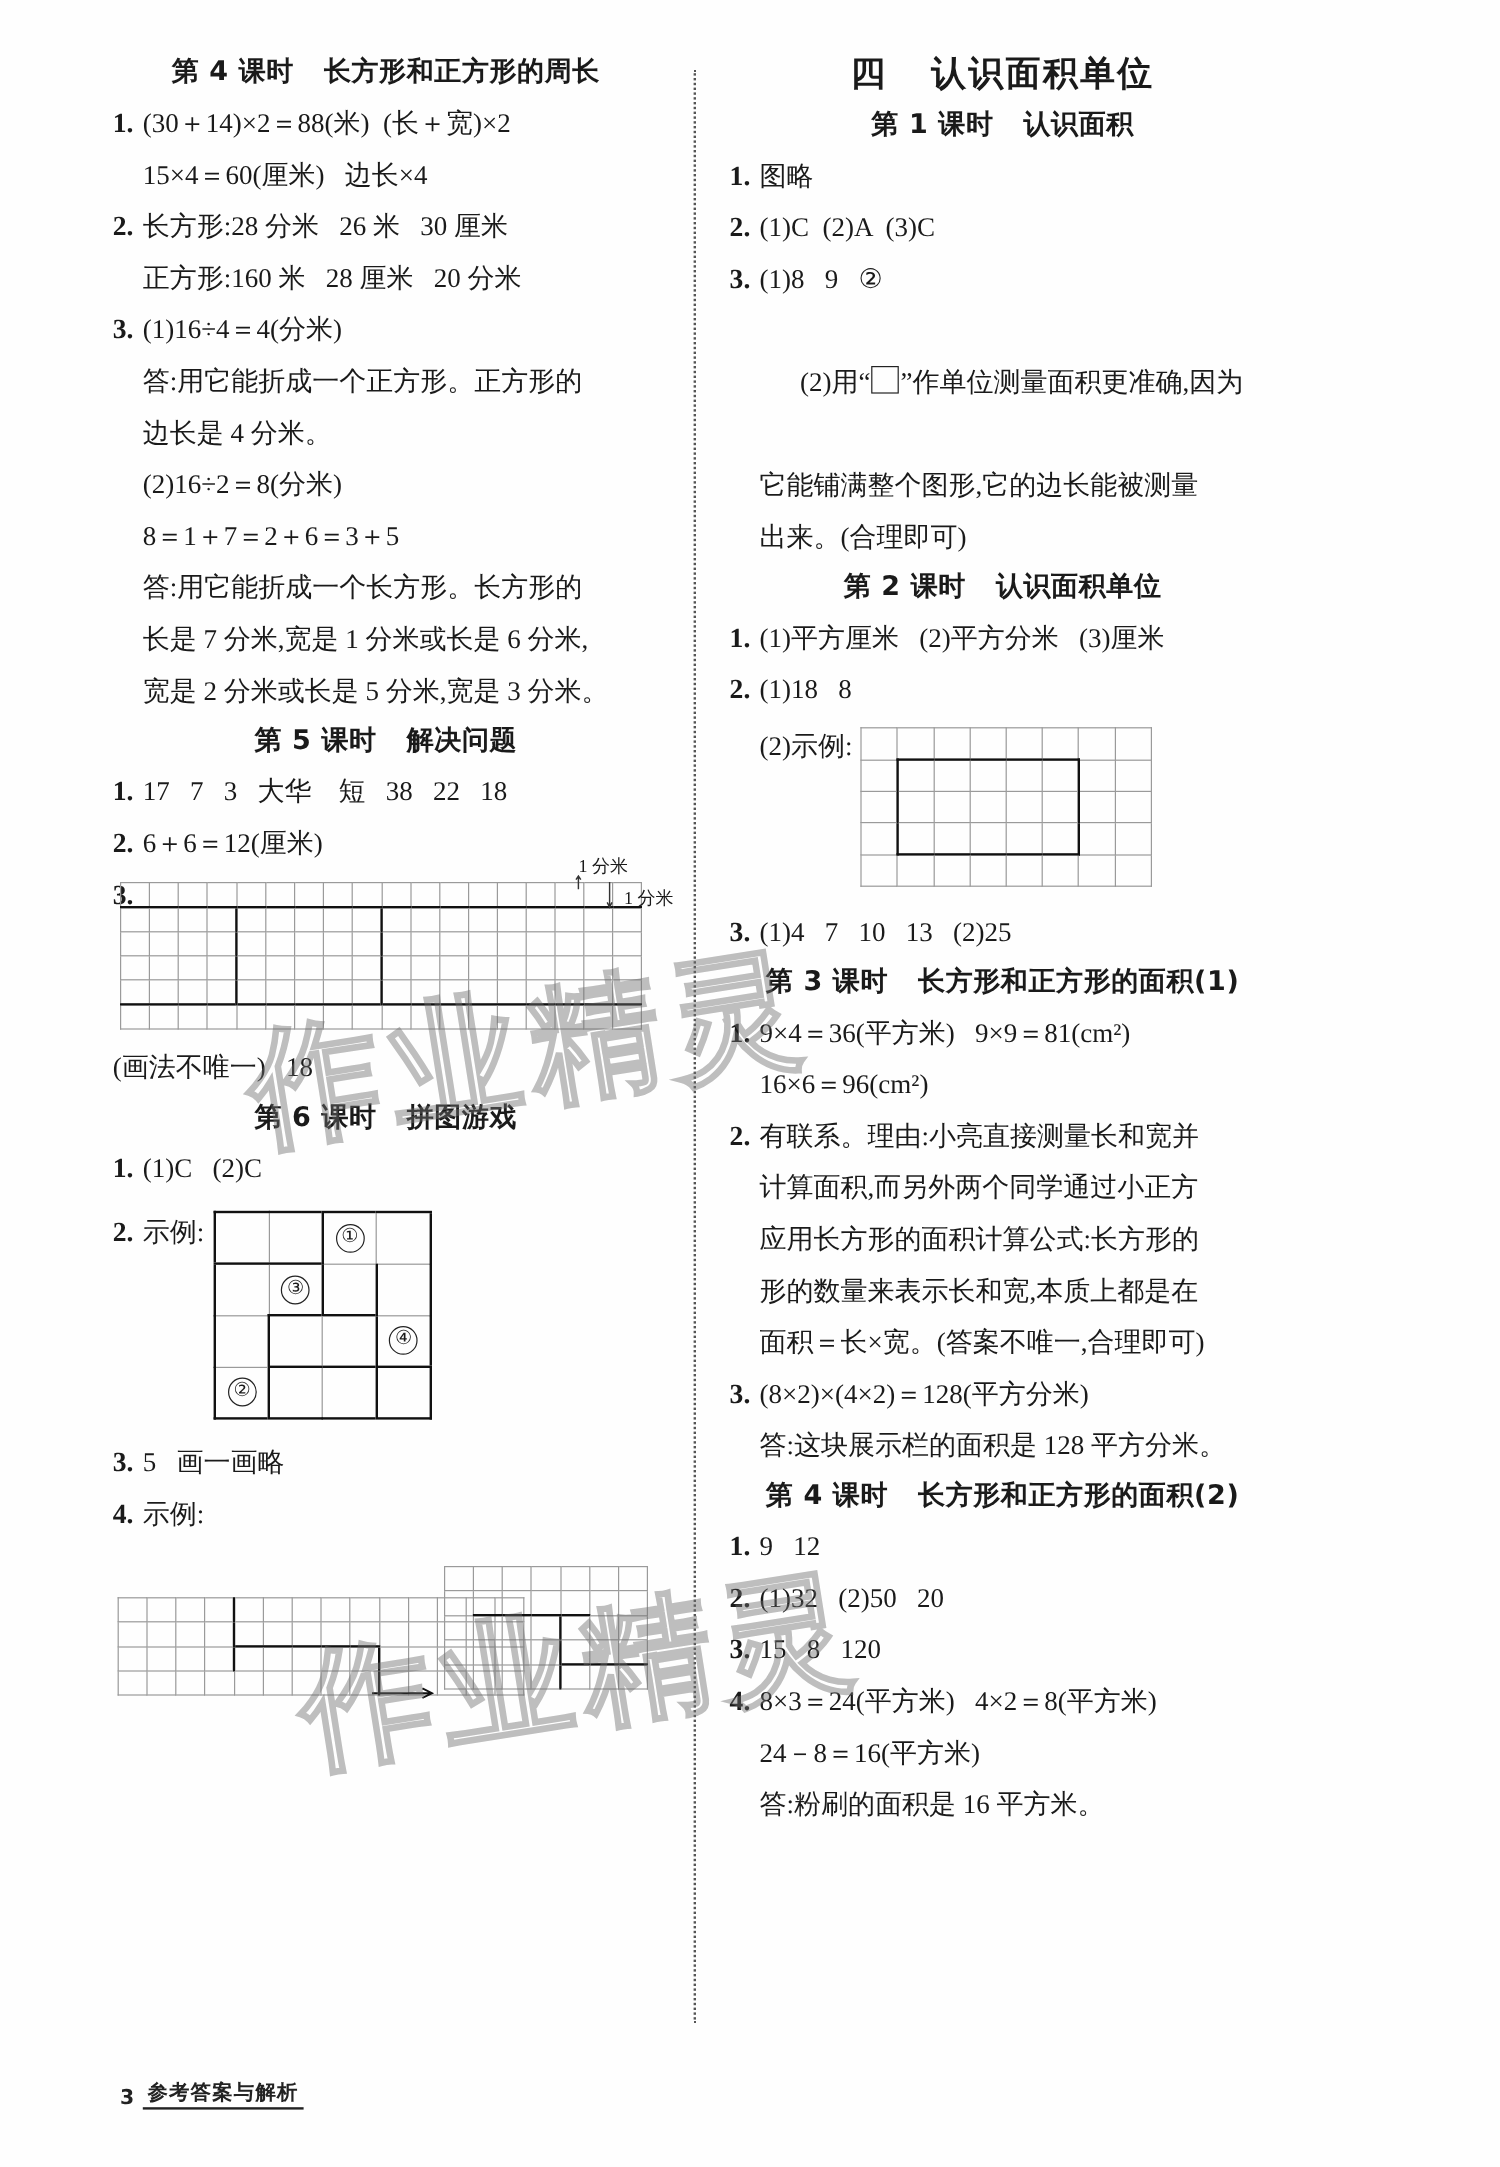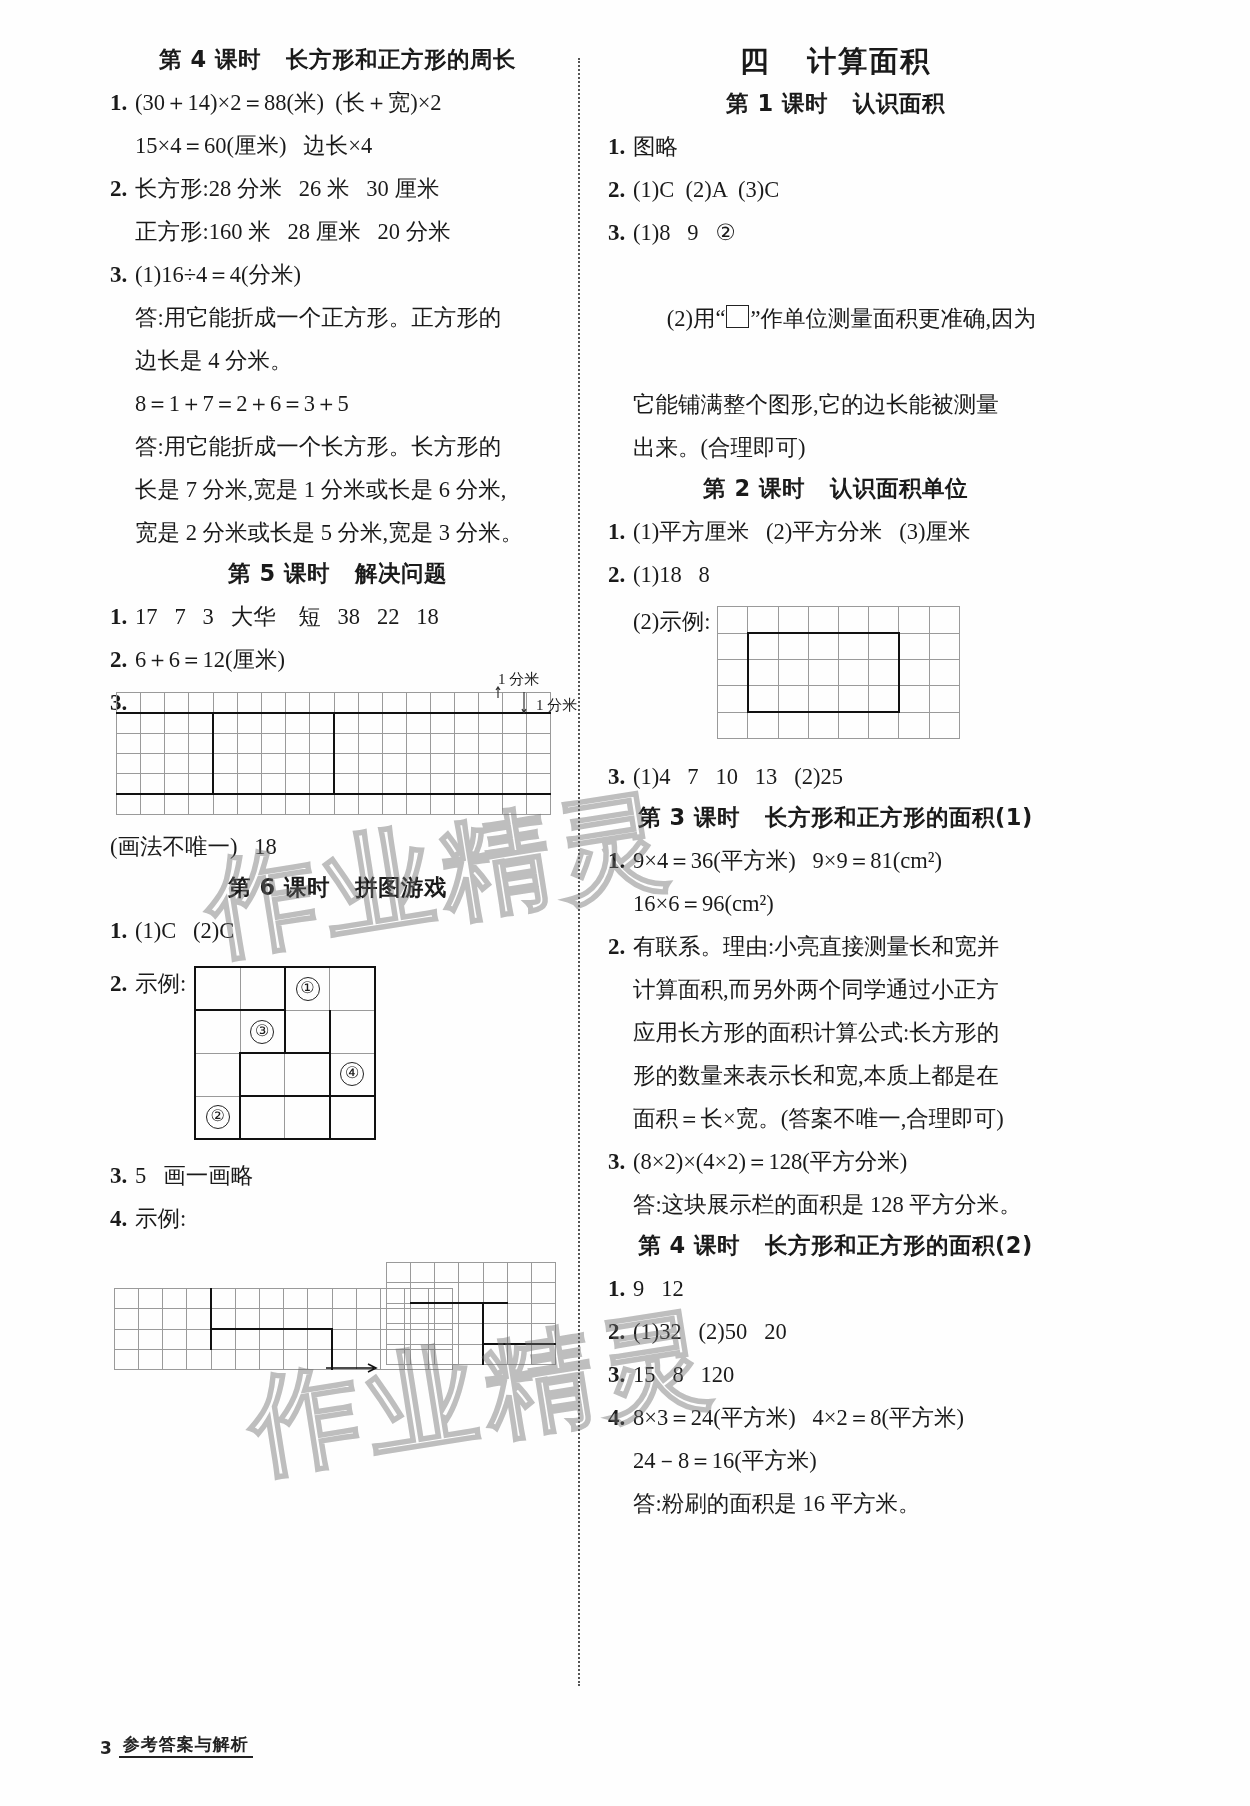--- a/index.html
+++ b/index.html
@@ -21,21 +21,21 @@
     position: absolute;
     inset: 0;
     background: #fefefe;
   }
 
   .col {
     position: absolute;
     top: 40px;
     width: 455px;
   }
-  .col-left  { left: 110px; }
+  .col-left  { left: 94px; }
   .col-right { left: 608px; }
 
   
   .divider {
     position: absolute;
     left: 578px;
     top: 58px;
     bottom: 120px;
     width: 0;
     border-left: 2px dotted #555;
@@ -218,20 +218,21 @@
       <span class="qbody">长方形:28 分米   26 米   30 厘米</span>
     </div>
     <div class="cont">正方形:160 米   28 厘米   20 分米</div>
 
     <div class="qline">
       <span class="qnum">3.</span>
       <span class="qbody">(1)16÷4＝4(分米)</span>
     </div>
     <div class="cont">答:用它能折成一个正方形。正方形的</div>
     <div class="cont">边长是 4 分米。</div>
+    <div class="cont">(2)16÷2＝8(分米)</div>
     <div class="cont">8＝1＋7＝2＋6＝3＋5</div>
     <div class="cont">答:用它能折成一个长方形。长方形的</div>
     <div class="cont">长是 7 分米,宽是 1 分米或长是 6 分米,</div>
     <div class="cont">宽是 2 分米或长是 5 分米,宽是 3 分米。</div>
 
     <div class="lesson-title">第 5 课时   解决问题</div>
 
     <div class="qline">
       <span class="qnum">1.</span>
       <span class="qbody">17   7   3   大华    短   38   22   18</span>
@@ -553,21 +554,21 @@
         </table>
       <svg width="60" height="20" style="position:absolute; left:212px; top:96px;">
         <path d="M0 10 L48 10 M42 6 L50 10 L42 14" stroke="#111" stroke-width="1.6" fill="none"></path>
       </svg>
     </div>
 
   </div>
 
   <div class="col col-right">
 
-    <div class="chap-title">四   计算面积</div>
+    <div class="chap-title">四   认识面积单位</div>
 
     <div class="lesson-title">第 1 课时   认识面积</div>
 
     <div class="qline">
       <span class="qnum">1.</span>
       <span class="qbody">图略</span>
     </div>
     <div class="qline">
       <span class="qnum">2.</span>
       <span class="qbody">(1)C  (2)A  (3)C</span>

